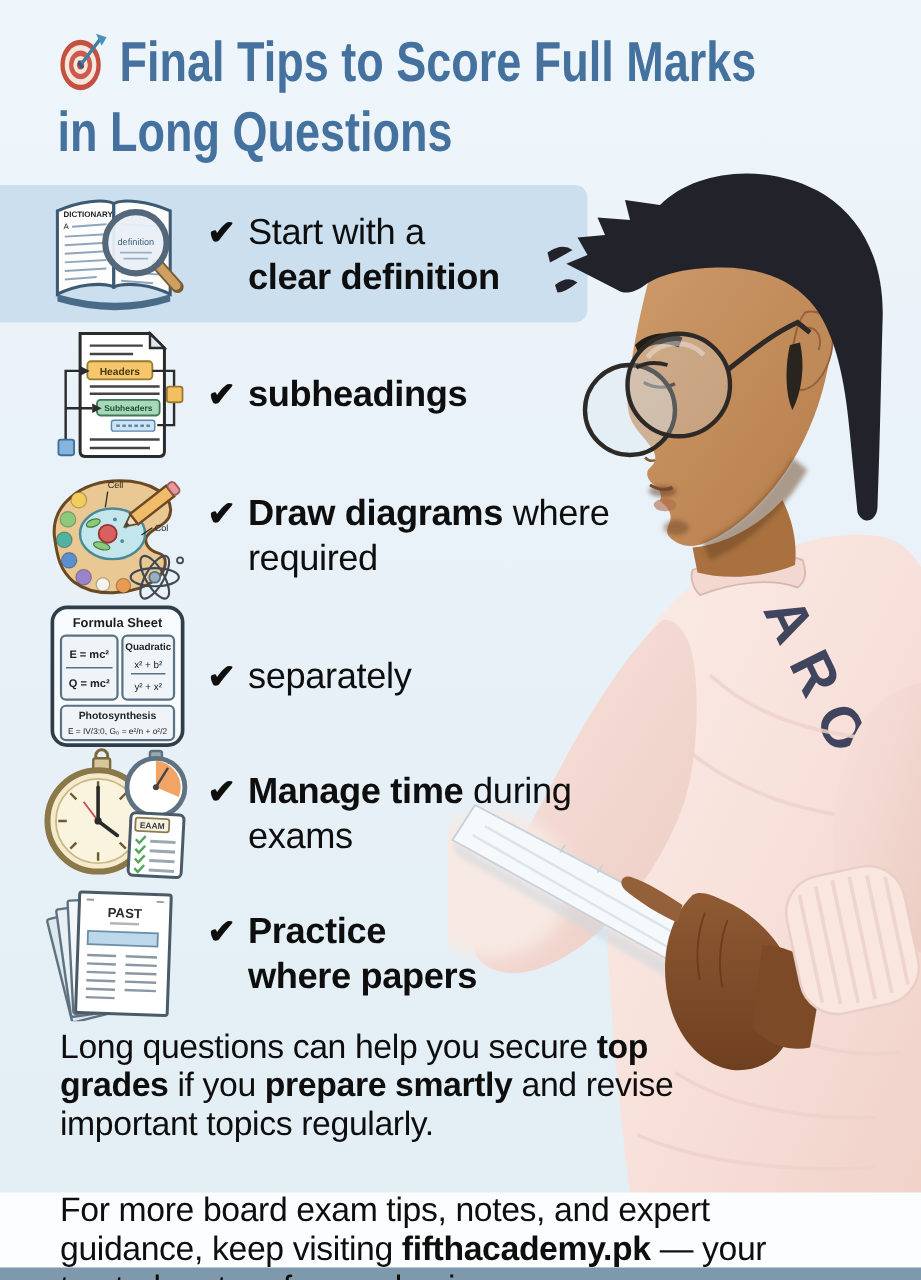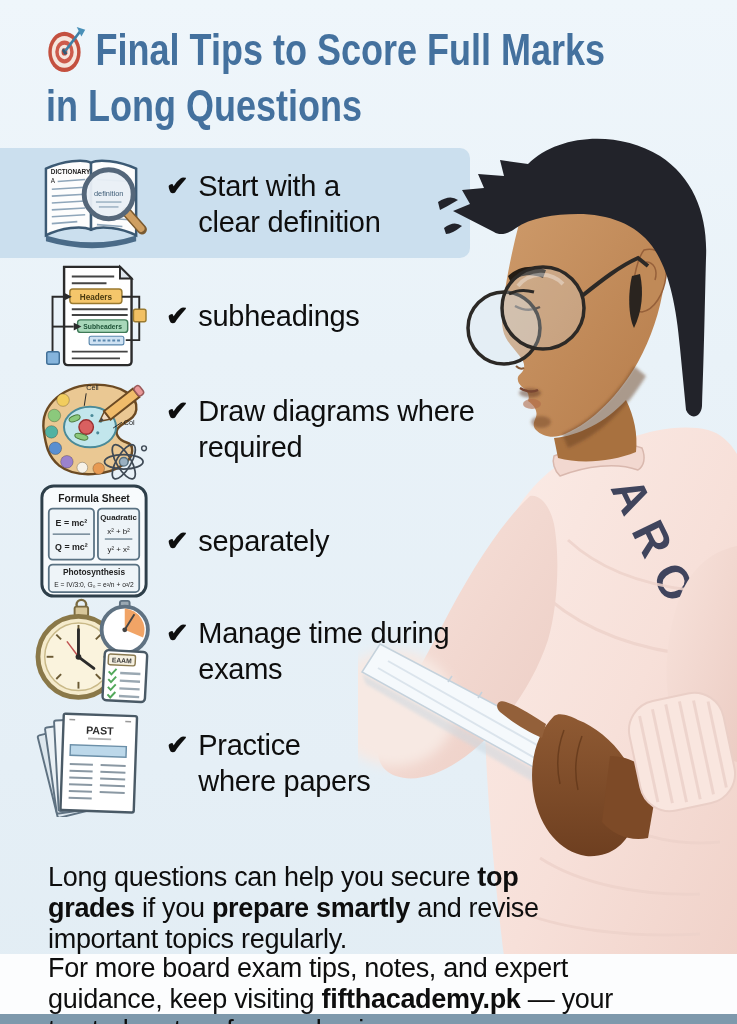--- a/index.html
+++ b/index.html
@@ -21,26 +21,26 @@
              transform:scaleX(.8); transform-origin:left center;}
   .title-text{font-size:45px; font-weight:bold;}
   .title-line2{font-size:45px; font-weight:bold; white-space:nowrap; margin-top:4px;
                transform:scaleX(.8); transform-origin:left center;}
 
   .tip{position:absolute; left:30px; display:flex; align-items:center; gap:14px; z-index:5;}
   .icon-box{width:122px; height:104px; flex:0 0 auto; display:flex; align-items:center; justify-content:flex-end;}
   .tip-body{display:flex; align-items:flex-start; gap:10px; color:#0e0e0e;
             font-size:29px; line-height:36px; letter-spacing:-0.3px; white-space:nowrap;}
   .tip-check{font-weight:bold; font-size:27px; line-height:36px;}
-  .tip-line .b{font-weight:normal;}
+  .tip-line .b{font-weight:bold;}
 
   .para{position:absolute; left:48px; z-index:6; color:#0e0e0e;
         font-size:27px; line-height:31px; letter-spacing:-0.3px;}
   .para .b{font-weight:bold;}
-  #para-0{top:822px; width:505px;margin-top:40px;}
+  #para-0{top:822px; width:505px;}
   #para-1{top:953px; width:620px;}
 
   svg{font-family:"Liberation Sans", sans-serif;}
 </style>
 </head>
 <body>
 
 <div class="canvas">
 
   <div class="row-band"></div>

